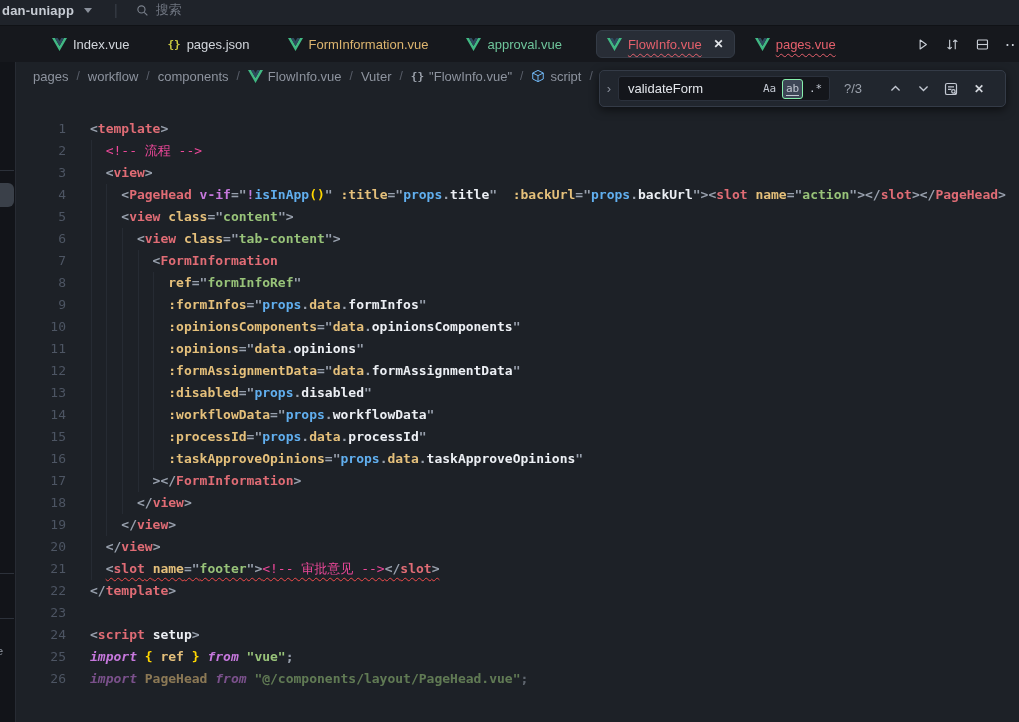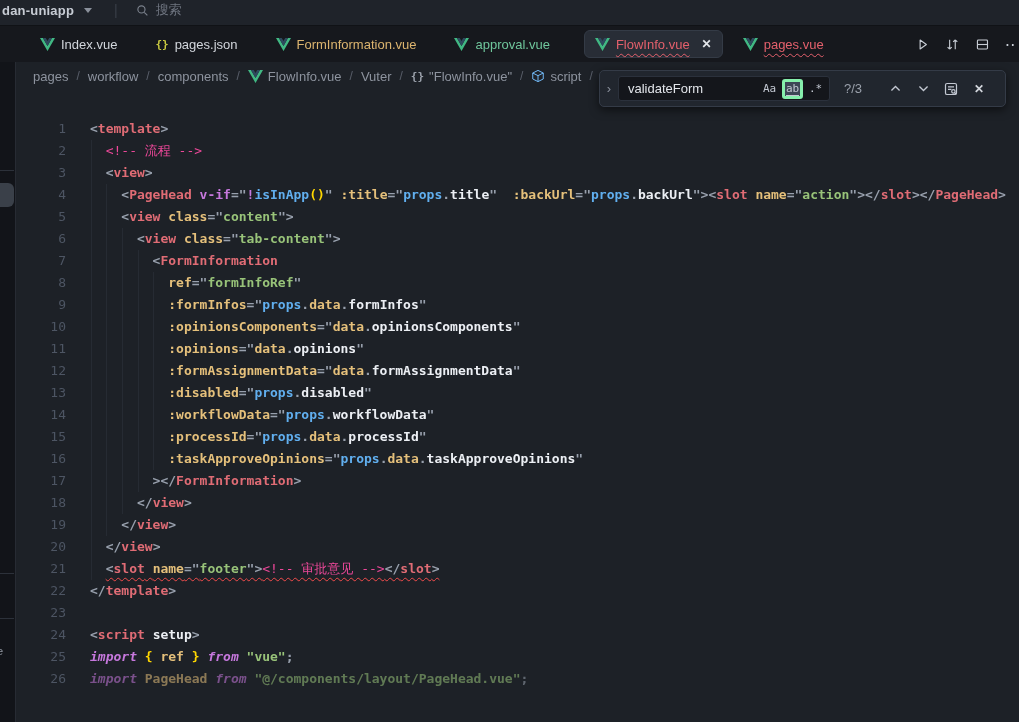--- a/index.html
+++ b/index.html
@@ -12,21 +12,21 @@
             display:flex; align-items:center; overflow:hidden; border-bottom:1px solid #101216; }
   .topbar-inner { display:flex; align-items:center; height:22px; margin-top:-5px; padding-left:2px; }
   .project-name { color:#c7ccd4; font-size:13px; font-weight:bold; letter-spacing:.2px; }
   .caret-down { margin-left:10px; width:0; height:0; border-left:4px solid transparent;
                 border-right:4px solid transparent; border-top:5px solid #8a909b; }
   .topbar-sep { color:#3a3f49; margin:0 18px 0 22px; font-size:14px; }
   .topbar-search { display:flex; align-items:center; gap:7px; color:#6f7580; font-size:13px; }
 
   
   .tabbar { position:absolute; left:0; top:26px; width:100%; height:36px; background:#16181d;
-            display:flex; align-items:center; padding-left:36px; }
+            display:flex; align-items:center; padding-left:48px; }
   .tabs { display:flex; align-items:center; flex:1; overflow:hidden; }
   .tab { display:flex; align-items:center; gap:6px; margin-right:30px; height:28px;
          padding:0 4px; border-radius:6px; cursor:pointer; white-space:nowrap; }
   .tab.active { background:#282d36; border:1px solid #343b46; padding:0 10px; margin-right:16px; }
   .tab-label { font-size:13px; }
   .st-normal   { color:#d2d6dc; }
   .st-modified { color:#ddb56f; }
   .st-added    { color:#6fc69c; }
   .st-error    { color:#e4606c; }
   .squig { text-decoration-line:underline; text-decoration-style:wavy;
@@ -59,21 +59,21 @@
                  background:#21262e; border:1px solid #343b47; border-radius:5px;
                  box-shadow:0 3px 10px rgba(0,0,0,.55); display:flex; align-items:center; }
   .fw-collapse { width:18px; height:100%; display:flex; align-items:center; justify-content:center;
                  color:#8a909c; font-size:13px; cursor:pointer; }
   .fw-input { flex:none; width:212px; height:25px; background:#14161b; border:1px solid #2b313c;
               border-radius:3px; display:flex; align-items:center; padding:0 3px 0 9px; }
   .fw-query { flex:1; color:#e2e5ea; font-size:13px; font-family:"Liberation Sans",sans-serif; }
   .fw-toggle { width:21px; height:20px; display:flex; align-items:center; justify-content:center;
                color:#c3c8d2; font-size:11px; font-family:"DejaVu Sans Mono",monospace;
                border-radius:3px; margin-left:2px; cursor:pointer; }
-  .fw-toggle.on { background:#3d4656; border:3px solid #86efac; }
+  .fw-toggle.on { background:#3d4656; border:1px solid #86efac; }
   .fw-toggle .ul { border-bottom:1px solid #c3c8d2; }
   .fw-count { margin-left:14px; color:#9aa0ab; font-size:13px; width:34px; }
   .fw-btn { display:flex; align-items:center; justify-content:center; width:22px; height:22px;
             border-radius:3px; cursor:pointer; margin-left:6px; }
   .fw-close { color:#d2d6dc; font-size:12px; font-weight:bold; }
 
   
   .code { position:absolute; left:0; top:56px; right:0; bottom:0;
           font-family:"DejaVu Sans Mono", monospace; font-size:13px; font-weight:600;
           line-height:22px; white-space:pre; }

